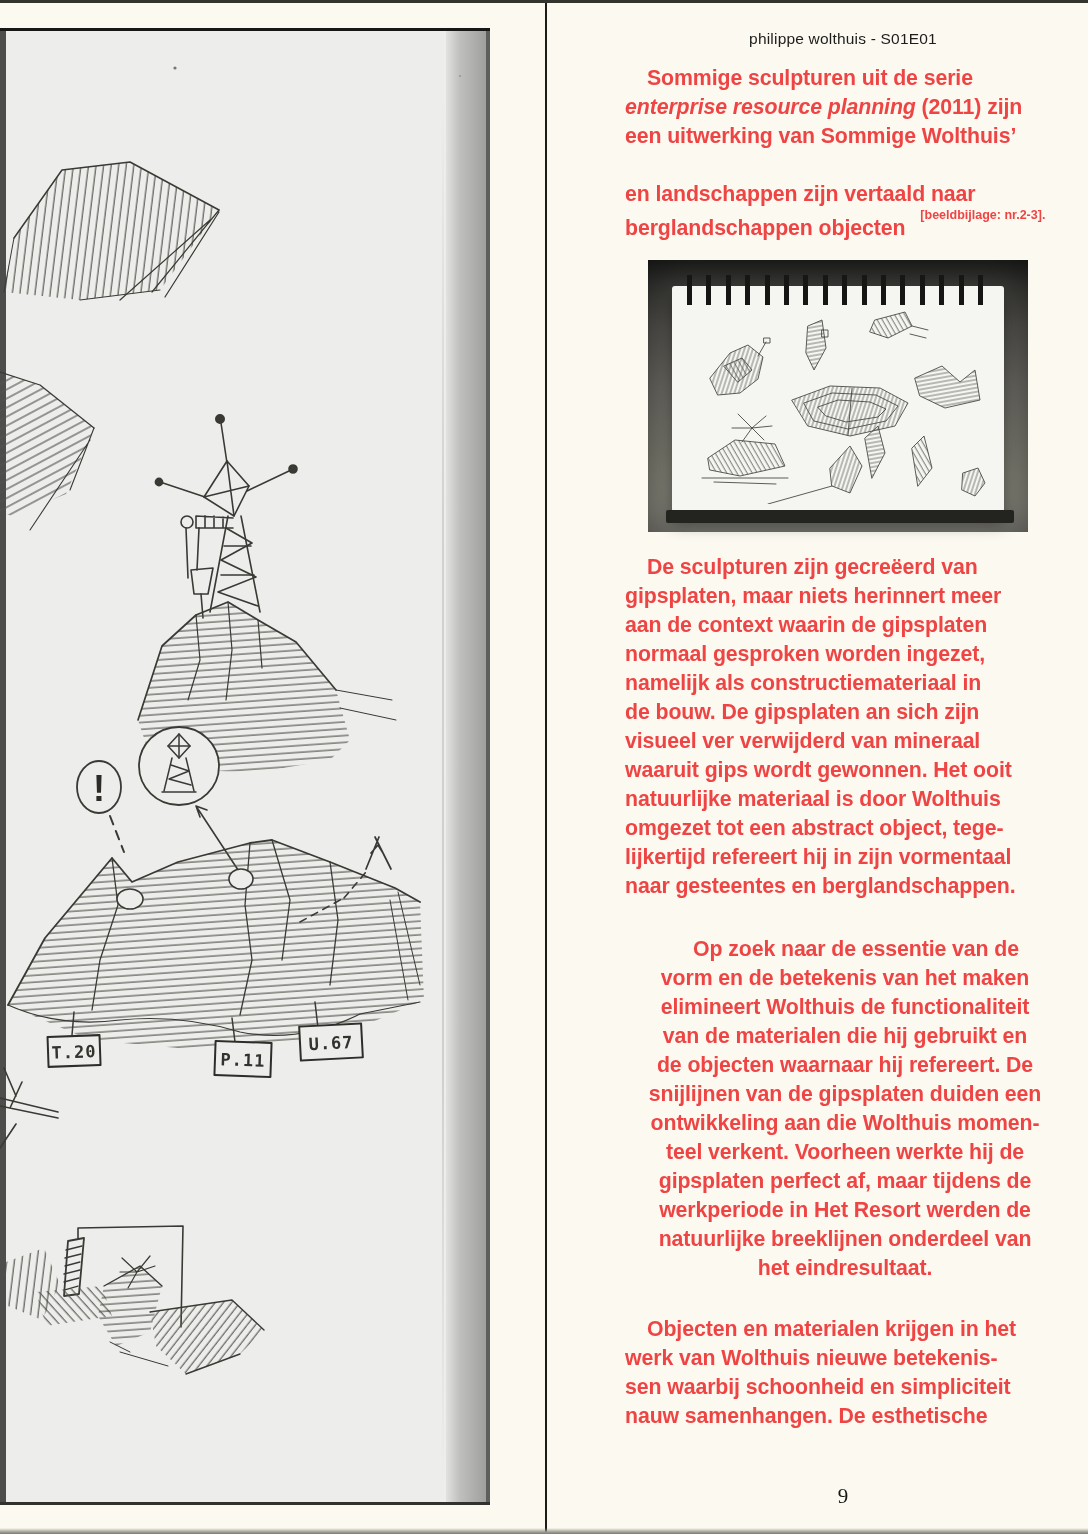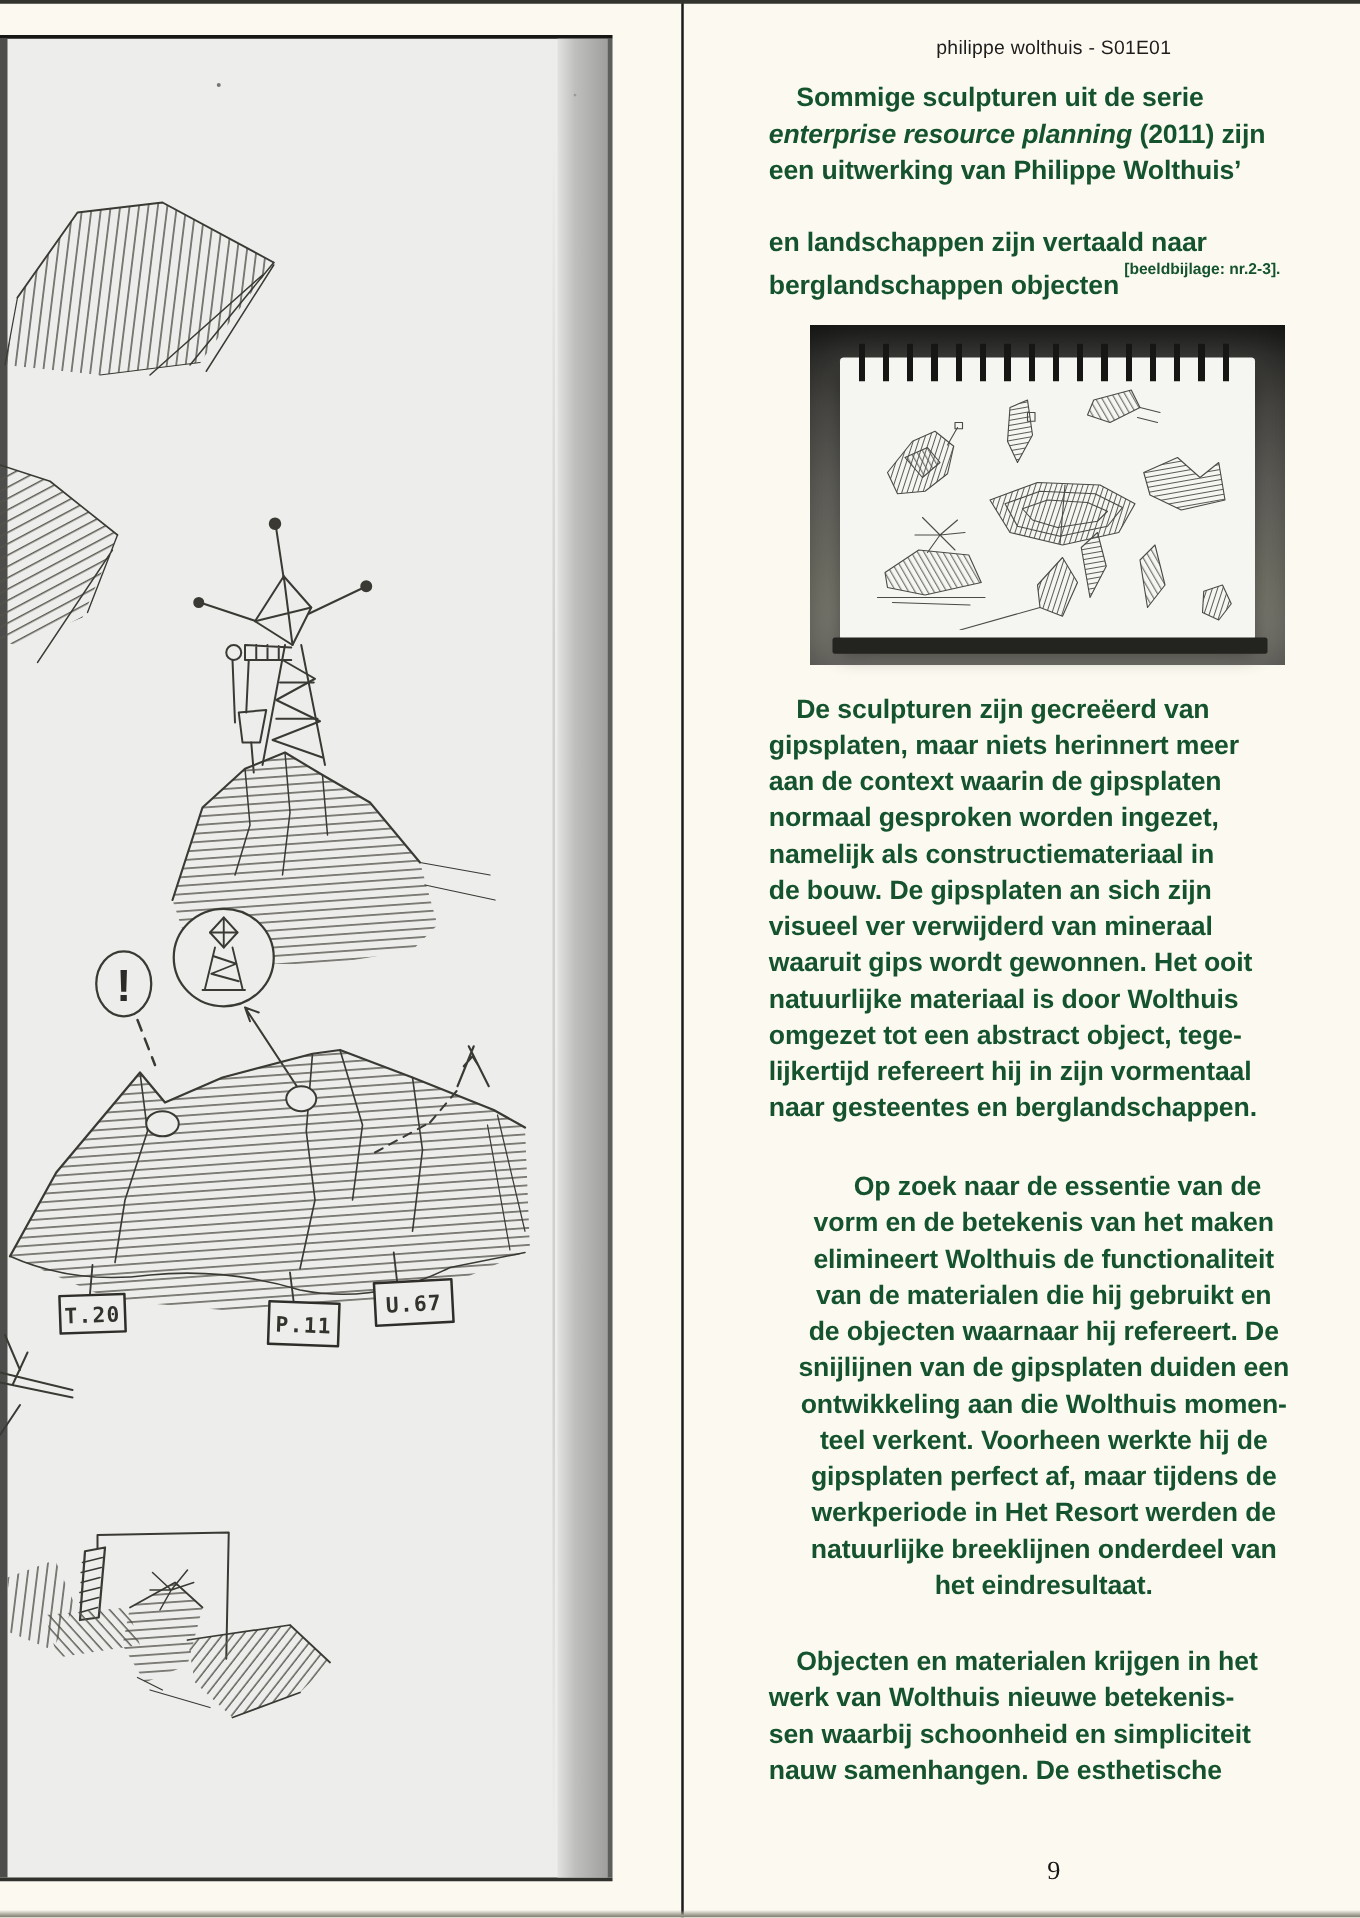--- a/index.html
+++ b/index.html
@@ -21,24 +21,24 @@
   .crease{position:absolute;right:46px;top:70px;width:2px;height:1380px;
         background:linear-gradient(180deg,rgba(180,180,178,0),#d2d2d0 30%,#cfcfcd 70%,rgba(180,180,178,0));}
   .sketch-svg{position:absolute;left:0;top:0;width:545px;height:1534px;z-index:5;}
 
   .divider{position:absolute;left:545px;top:0;width:2px;height:1534px;background:#1c1c1a;z-index:8;}
 
   
   .right-page{position:absolute;left:547px;top:0;width:494px;height:1534px;}
   .running-header{position:absolute;left:78px;top:30px;width:436px;text-align:center;
         font-size:15.5px;font-weight:400;color:#1d1d1b;letter-spacing:.2px;}
-  .para{position:absolute;left:68px;width:440px;font-size:21.3px;line-height:29px;
-        font-weight:700;color:#14532d;text-indent:22px;letter-spacing:-.1px;}
+  .para{position:absolute;left:78px;width:440px;font-size:21.3px;line-height:29px;
+        font-weight:700;color:#ef4444;text-indent:22px;letter-spacing:-.1px;}
   .para em{font-style:italic;font-weight:700;margin-top:26px;}
-  .para sup{font-size:12.5px;position:relative;top:-8px;margin-left:4px;letter-spacing:0;}
+  .para sup{font-size:12.5px;position:relative;top:-8px;margin-left:15px;letter-spacing:0;}
   .p1{top:64px;} .p2{top:553px;} .p3{top:935px;text-align:center;} .p4{top:1315px;}
   .pagenum{position:absolute;left:78px;top:1484px;width:436px;text-align:center;
         font-family:"Liberation Serif",serif;font-size:21px;color:#161614;}
 
   
   .photo{position:absolute;left:101px;top:260px;width:380px;height:272px;
         background:linear-gradient(180deg,#232321 0%,#3a3a37 9%,#55544f 24%,#6f6e68 46%,#868579 76%,#94938a 100%);
         box-shadow:inset 0 0 46px rgba(0,0,0,.55);}
   .notebook{position:absolute;left:24px;top:26px;width:332px;height:226px;
         background:#f5f5f2;border-radius:3px;box-shadow:0 12px 16px rgba(0,0,0,.45);}
@@ -196,21 +196,21 @@
 
   <div class="divider"></div>
 
   <div class="right-page">
 
     <div class="running-header">philippe wolthuis - S01E01</div>
 
     <div class="para p1">
       <span>Sommige sculpturen uit de serie</span><br>
       <em>enterprise resource planning</em><span> (2011) zijn</span><br>
-      <span>een uitwerking van Philippe Wolthuis’</span><br>
+      <span>een uitwerking van Sommige Wolthuis’</span><br>
       <br>
       <span>en landschappen zijn vertaald naar</span><br>
       <span>berglandschappen objecten</span><sup>[beeldbijlage: nr.2-3].</sup>
     </div>
 
     <div class="photo">
       <div class="notebook">
         <div class="spiral"></div>
         <svg class="mini-svg" viewBox="0 0 316 196" xmlns="http://www.w3.org/2000/svg">
           <defs>

